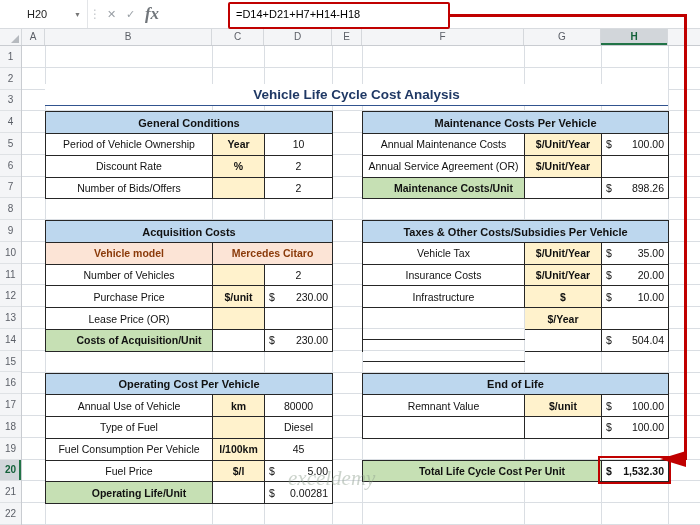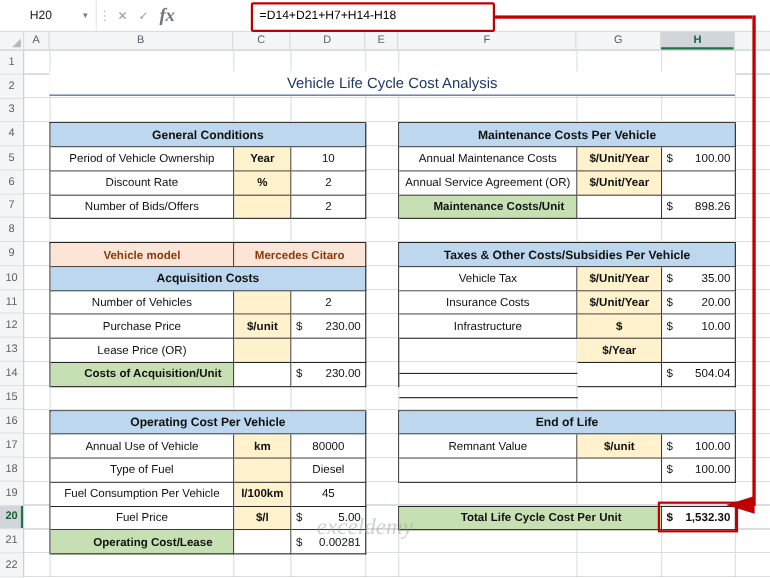--- a/index.html
+++ b/index.html
@@ -40,23 +40,23 @@
     background-image:
       repeating-linear-gradient(to bottom,transparent 0,transparent 20.77px,#dadee3 20.77px,#dadee3 21.77px),
       linear-gradient(#dadee3,#dadee3),linear-gradient(#dadee3,#dadee3),linear-gradient(#dadee3,#dadee3),
       linear-gradient(#dadee3,#dadee3),linear-gradient(#dadee3,#dadee3),linear-gradient(#dadee3,#dadee3),
       linear-gradient(#dadee3,#dadee3),linear-gradient(#dadee3,#dadee3);
     background-size:auto,1px 100%,1px 100%,1px 100%,1px 100%,1px 100%,1px 100%,1px 100%,1px 100%;
     background-position:0 0,23px 0,190px 0,242px 0,310px 0,340px 0,502px 0,579px 0,646px 0;
     background-repeat:repeat,no-repeat,no-repeat,no-repeat,no-repeat,no-repeat,no-repeat,no-repeat,no-repeat;}
 
   
-  .title-cell{position:absolute;left:23px;top:19px;width:623px;height:21.77px;background:#fff;
+  .title-cell{position:absolute;left:23px;top:38px;width:623px;height:21.77px;background:#fff;
     border-bottom:1.5px solid #31538f;display:flex;align-items:center;justify-content:center;
-    font-weight:normal;font-size:13.5px;color:#1f3864;z-index:2;box-sizing:border-box;}
+    font-weight:bold;font-size:13.5px;color:#1f3864;z-index:2;box-sizing:border-box;}
 
   
   .tbl{position:absolute;border-top:1px solid #262626;border-left:1px solid #262626;z-index:2;}
   .trow{display:flex;height:21.77px;}
   .tc{box-sizing:border-box;border-right:1px solid #262626;border-bottom:1px solid #262626;
       background:#fff;font-size:10.5px;color:#111;display:flex;align-items:center;
       justify-content:center;white-space:nowrap;overflow:hidden;}
   .hdrc{background:#bdd7ee;font-weight:bold;font-size:11px;}
   .unit{background:#fff2cc;font-weight:bold;}
   .green{background:#c6e0b4;font-weight:bold;padding-left:20px;}
@@ -189,26 +189,26 @@
           <div class="tc cG"></div>
           <div class="tc cH cur">
             <span>$</span>
             <span>898.26</span>
           </div>
         </div>
       </div>
 
       <div class="tbl" style="left:23px;top:174.16px">
         <div class="trow">
+            <div class="tc hdrc cBCD">Acquisition Costs</div>
+          </div>
+        <div class="trow">
           <div class="tc cB peach">Vehicle model</div>
           <div class="tc cCD peach">Mercedes Citaro</div>
         </div>
-        <div class="trow">
-            <div class="tc hdrc cBCD">Acquisition Costs</div>
-          </div>
         <div class="trow">
           <div class="tc cB">Number of Vehicles</div>
           <div class="tc cC unit"></div>
           <div class="tc cD">2</div>
         </div>
         <div class="trow">
           <div class="tc cB">Purchase Price</div>
           <div class="tc cC unit">$/unit</div>
           <div class="tc cD cur">
             <span>$</span>
@@ -294,21 +294,21 @@
         </div>
         <div class="trow">
           <div class="tc cB">Fuel Price</div>
           <div class="tc cC unit">$/l</div>
           <div class="tc cD cur">
             <span>$</span>
             <span>5.00</span>
           </div>
         </div>
         <div class="trow">
-          <div class="tc cB green">Operating Cost/Lease</div>
+          <div class="tc cB green">Operating Life/Unit</div>
           <div class="tc cC"></div>
           <div class="tc cD cur">
             <span>$</span>
             <span>0.00281</span>
           </div>
         </div>
       </div>
 
       <div class="tbl" style="left:340px;top:326.55px">
         <div class="trow">

